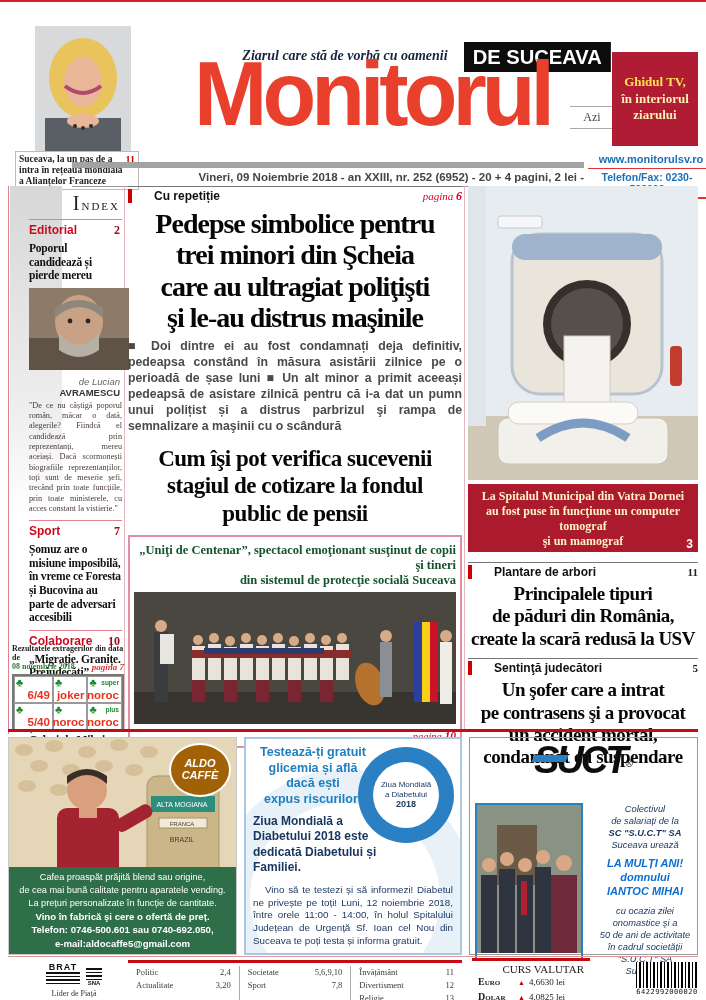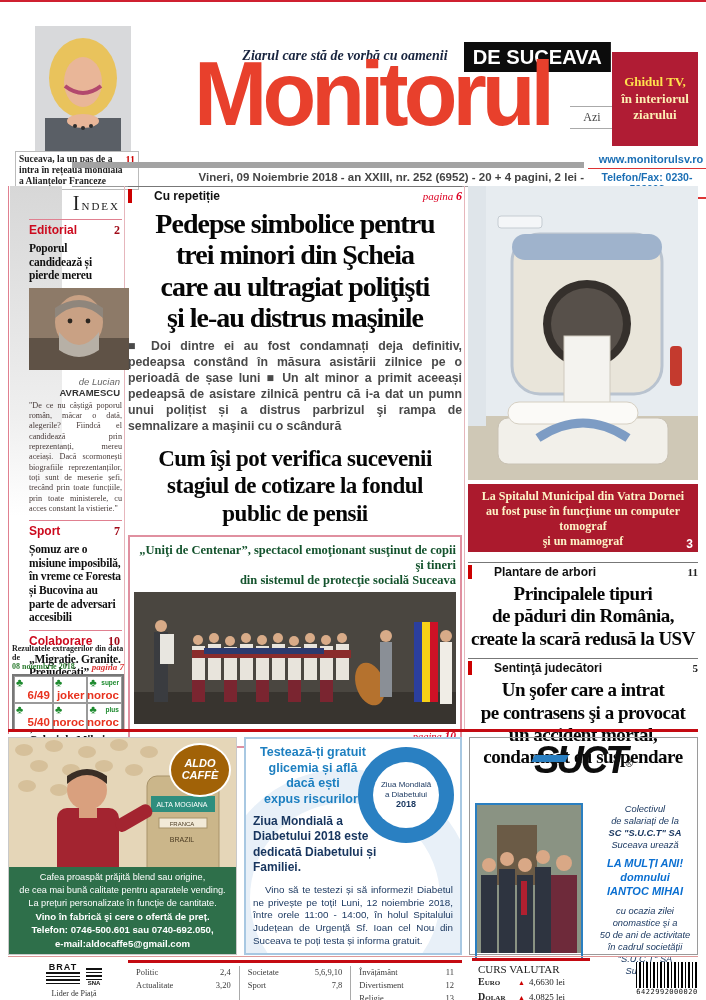--- a/index.html
+++ b/index.html
@@ -143,21 +143,21 @@
   .waves{width:34px;height:14px;background:repeating-linear-gradient(#111 0 1.5px,#fff 1.5px 3.5px);}
   .waves.small{width:16px;height:12px;}
   .sna-mark{font-weight:bold;font-size:6px;}
   .leader{font-family:"Liberation Serif",serif;font-size:8px;color:#333;margin-top:3px;}
   .toc{position:absolute;left:128px;top:960px;width:334px;border-top:3px solid #c40a12;display:flex;padding-top:3px;}
   .toc-col{flex:1;padding:0 8px;border-right:1px solid #aaa;}
   .toc-col:last-child{border-right:none;}
   .toc-row{display:flex;justify-content:space-between;font-family:"Liberation Serif",serif;
      font-size:8.5px;color:#3a3a3a;line-height:1.5;}
   .curs{position:absolute;left:472px;top:958px;width:118px;border-top:3px solid #c40a12;border-bottom:2px solid #c40a12;padding:2px 6px;box-sizing:border-box;background:#fff;}
-  .curs-title{font-family:"Liberation Serif",serif;font-variant:small-caps;font-size:11px;text-align:left;color:#222;}
+  .curs-title{font-family:"Liberation Serif",serif;font-variant:small-caps;font-size:11px;text-align:right;color:#222;}
   .curs-row{display:flex;align-items:baseline;font-family:"Liberation Serif",serif;font-size:9px;color:#222;line-height:1.45;}
   .curs-name{font-variant:small-caps;font-weight:bold;width:40px;font-size:10px;}
   .curs-arrow{color:#c00;font-size:7px;margin-right:4px;}
   .barcode-wrap{position:absolute;left:636px;top:962px;width:62px;text-align:center;}
   .barcode{height:26px;background:repeating-linear-gradient(90deg,#000 0 1.5px,#fff 1.5px 3px,#000 3px 5.5px,#fff 5.5px 7px);}
   .barcode-num{font-family:"DejaVu Sans Mono",monospace;font-size:7px;letter-spacing:.5px;color:#111;}
 </style>
 </head>
 <body>
 

